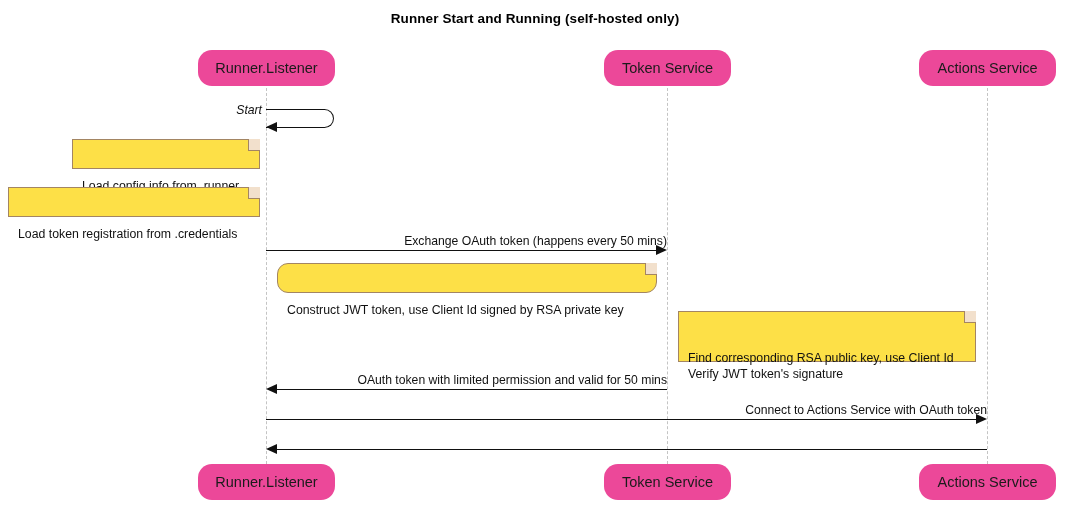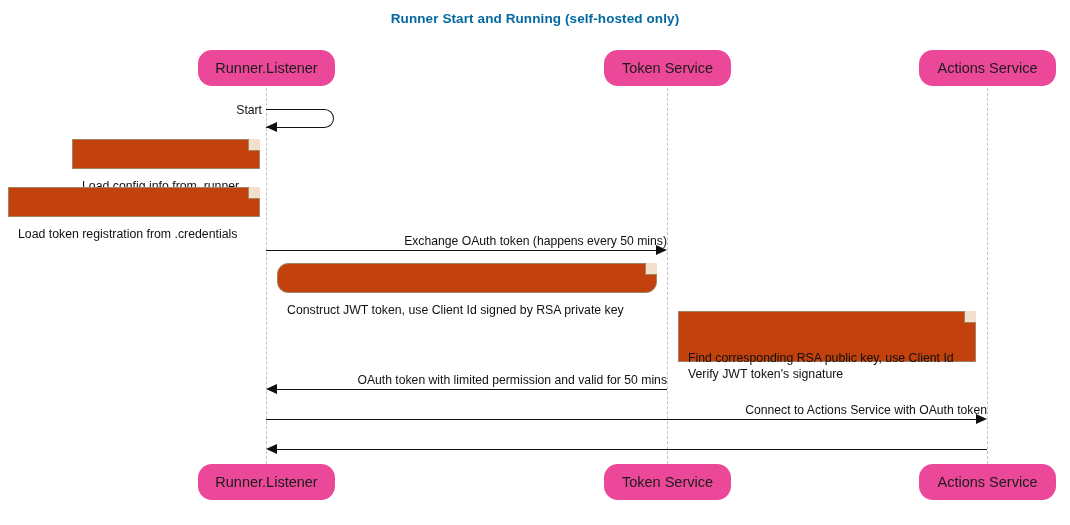--- a/index.html
+++ b/index.html
@@ -21,21 +21,21 @@
 
   
   .diagram-title {
     position: absolute;
     left: 0;
     top: 11px;
     width: 1070px;
     text-align: center;
     font-size: 13.5px;
     font-weight: bold;
-    color: #0369a1;
+    color: #000000;
     letter-spacing: 0.1px;
   }
 
   
   .lifeline {
     position: absolute;
     width: 0;
     border-left: 1px dashed #c4c4c4;
   }
 
@@ -48,21 +48,21 @@
     line-height: 36px;
     text-align: center;
     font-size: 14.5px;
     color: #1b1b1b;
     white-space: nowrap;
   }
 
   
   .note {
     position: absolute;
-    background: #c2410c;
+    background: #fde047;
     border: 1px solid #a38563;
     box-sizing: border-box;
     font-size: 12.3px;
     color: #111111;
     padding: 6px 9px 6px 9px;
     line-height: 16px;
     white-space: pre-line;
   }
   .note .fold {
     position: absolute;
@@ -130,21 +130,21 @@
   <div class="lifeline" style="left:266px; top:88px; height:376px;"></div>
   <div class="lifeline" style="left:667px; top:88px; height:376px;"></div>
   <div class="lifeline" style="left:987px; top:88px; height:376px;"></div>
 
   <div class="participant" style="left:198px; top:50px; width:137px;">Runner.Listener</div>
 
   <div class="participant" style="left:604px; top:50px; width:127px;">Token Service</div>
 
   <div class="participant" style="left:919px; top:50px; width:137px;">Actions Service</div>
 
-  <div class="selfloop-label" style="left:196px; top:103px; width:66px;">Start</div>
+  <div class="selfloop-label" style="left:196px; top:103px; width:66px;font-style:italic;">Start</div>
   <div class="selfloop" style="left:266px; top:109px; width:68px; height:19px;"></div>
   <div class="arrow-left" style="left:266px; top:122px;"></div>
 
   <div class="note" style="left:72px; top:139px; width:188px; height:30px;">
     <span class="fold"></span>
     <span>Load config info from .runner</span>
   </div>
 
   <div class="note" style="left:8px; top:187px; width:252px; height:30px;">
     <span class="fold"></span>

